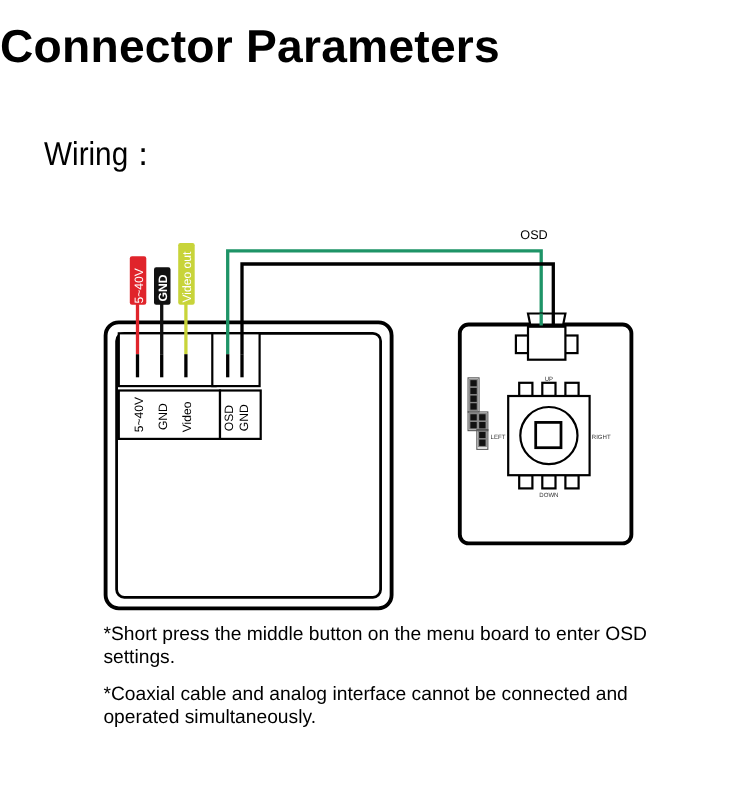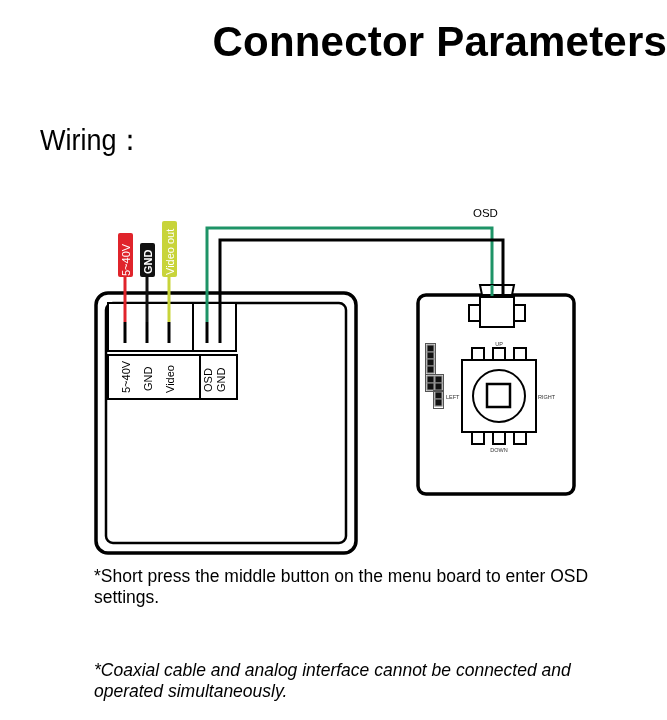--- a/index.html
+++ b/index.html
@@ -1,22 +1,22 @@
 <!DOCTYPE html>
 <html><head>
 <meta charset="utf-8">
 <style>
   html, body { margin: 0; padding: 0; background: #ffffff; }
   body { width: 667px; height: 720px; position: relative; overflow: hidden; font-family: "Liberation Sans", sans-serif; color: #000; }
-  .title { position: absolute; left: 0; width: 667px; top: 18px; text-align: right; font-size: 42px; font-weight: bold; letter-spacing: 0.2px; }
+  .title { position: absolute; left: 0; width: 667px; top: 18px; text-align: left; font-size: 42px; font-weight: bold; letter-spacing: 0.2px; }
   .subtitle { position: absolute; left: 40px; top: 120px; font-size: 30px; font-weight: normal; transform: scaleX(0.9); transform-origin: left top; }
   svg.diagram { position: absolute; left: 0; top: 0; }
   .note { position: absolute; left: 94px; font-size: 17.5px; line-height: 21px; width: 520px; }
   .note1 { top: 566px; }
-  .note2 { top: 660px; font-style: italic; }
+  .note2 { top: 620px; }
 </style>
 </head>
 <body>
 
 <div class="title">Connector Parameters</div>
 <div class="subtitle">Wiring：</div>
 
 <svg class="diagram" width="667" height="720" viewBox="0 0 667 720">
 
   <g fill="none" stroke="#000">

